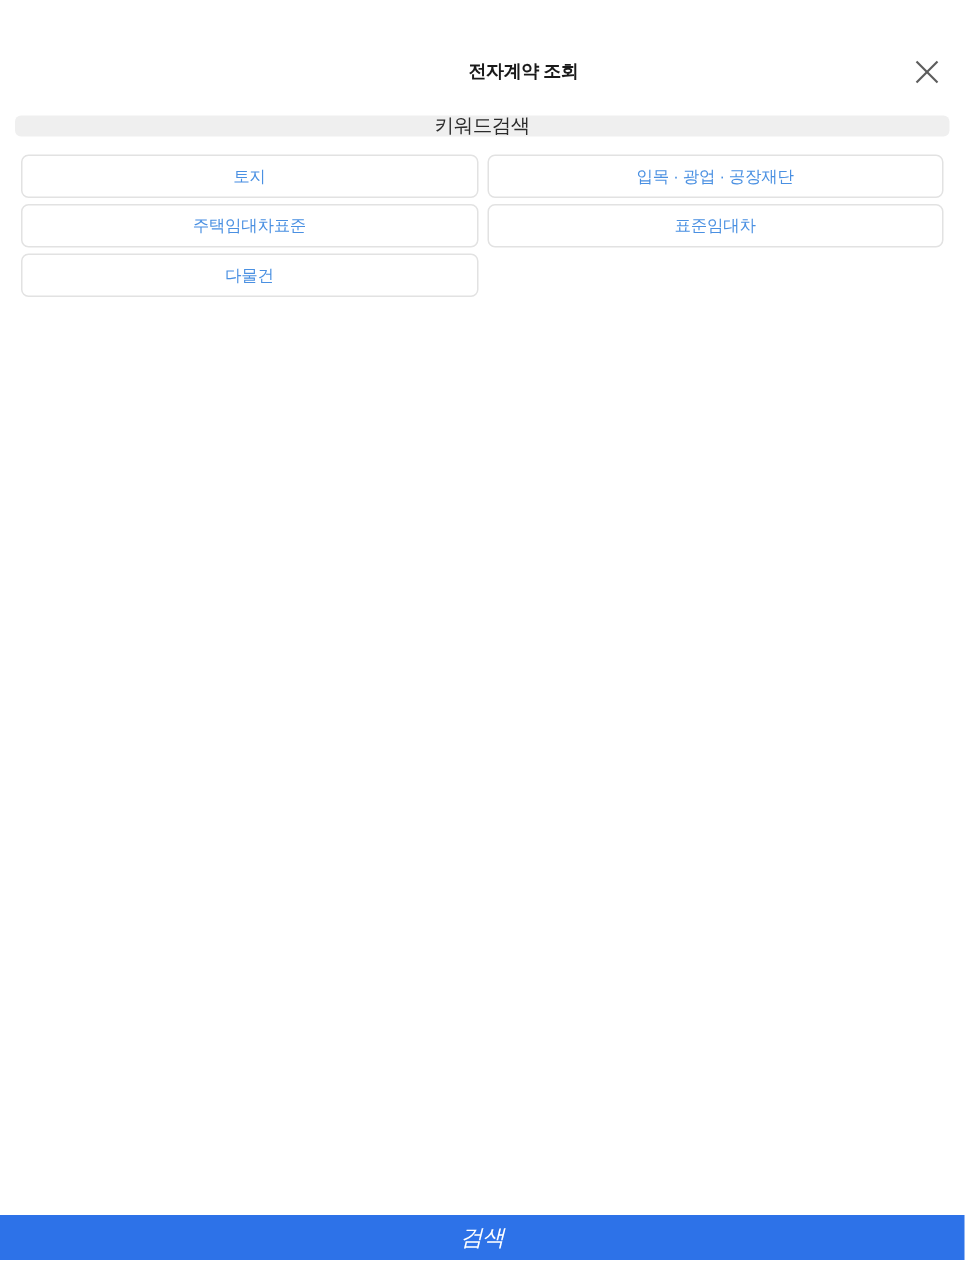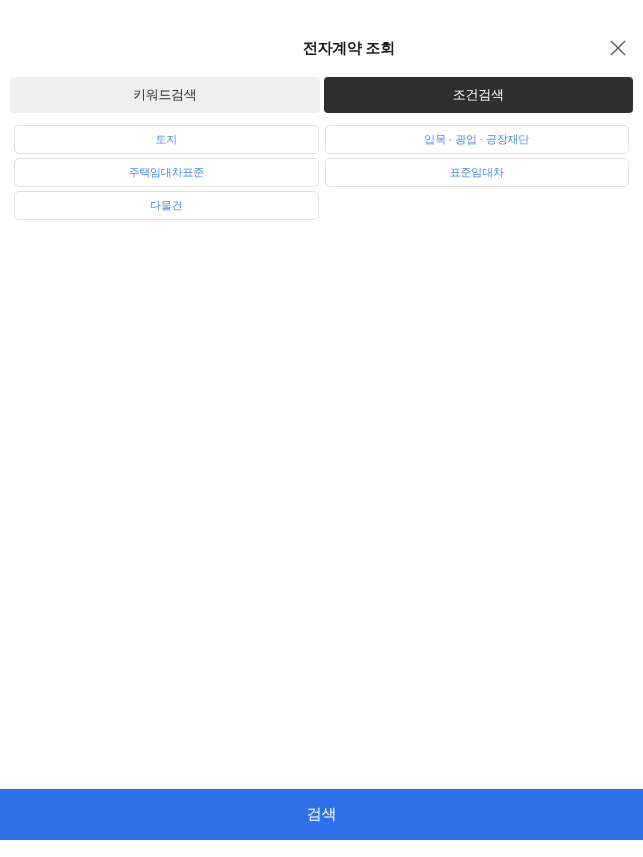--- a/index.html
+++ b/index.html
@@ -10,37 +10,37 @@
     position: relative;
     overflow: hidden;
   }
   .modal { width: 100%; height: 100%; position: relative; }
 
   
   .modal-header { position: relative; height: 77px; }
   .modal-title {
     position: absolute; left: 11px; right: 0; top: 39px;
     text-align: center;
-    font-size: 15px; font-weight: bold; color: #1a1a1a;
+    font-size: 12px; font-weight: bold; color: #1a1a1a;
     letter-spacing: -0.3px;
     padding-left: 44px;
   }
   .close-btn {
     position: absolute; right: 13px; top: 36px;
     width: 24px; height: 24px;
     background: none; border: none; cursor: pointer;
     display: flex; align-items: center; justify-content: center;
     padding: 0;
   }
 
   
   .tab-bar {
     display: flex; gap: 4px;
     margin: 0 10px;
-    height: 36px;
+    height: 14px;
   }
   .tab {
     flex: 1;
     display: flex; align-items: center; justify-content: center;
     font-size: 13px;
     border-radius: 4px;
     cursor: pointer;
     letter-spacing: -0.3px;
   }
   .tab-inactive { background: #efefef; color: #2b2b2b; }
@@ -62,29 +62,30 @@
     font-size: 11px;
     display: flex; align-items: center; justify-content: center;
     cursor: pointer;
     letter-spacing: -0.2px;
     font-family: inherit;
   }
 
   
   .search-btn {
     position: absolute; left: 0; right: 0; bottom: 17px;
-    height: 51px;
+    height: 30px;
     background: #2d72e8;
     color: #ffffff;
     font-size: 15px;
     border: none;
     display: flex; align-items: center; justify-content: center;
     cursor: pointer;
     letter-spacing: -0.3px;
     font-family: inherit;
+    font-style: italic;
   }
 </style>
 </head>
 <body>
 
 <div class="modal">
 
   <div class="modal-header">
     <h1 class="modal-title">전자계약 조회</h1>
     <button class="close-btn" aria-label="close">
@@ -92,23 +93,20 @@
         <line x1="2" y1="2" x2="16" y2="16" stroke="#5c5c5c" stroke-width="1.4"></line>
         <line x1="16" y1="2" x2="2" y2="16" stroke="#5c5c5c" stroke-width="1.4"></line>
       </svg>
     </button>
   </div>
 
   <div class="tab-bar">
     <div class="tab tab-inactive">
       <span>키워드검색</span>
     </div>
-    <div class="tab tab-active">
-      <span>조건검색</span>
-    </div>
   </div>
 
   <div class="filter-grid">
     <button class="filter-btn">토지</button>
     <button class="filter-btn">입목 · 광업 · 공장재단</button>
     <button class="filter-btn">주택임대차표준</button>
     <button class="filter-btn">표준임대차</button>
     <button class="filter-btn">다물건</button>
   </div>
 

